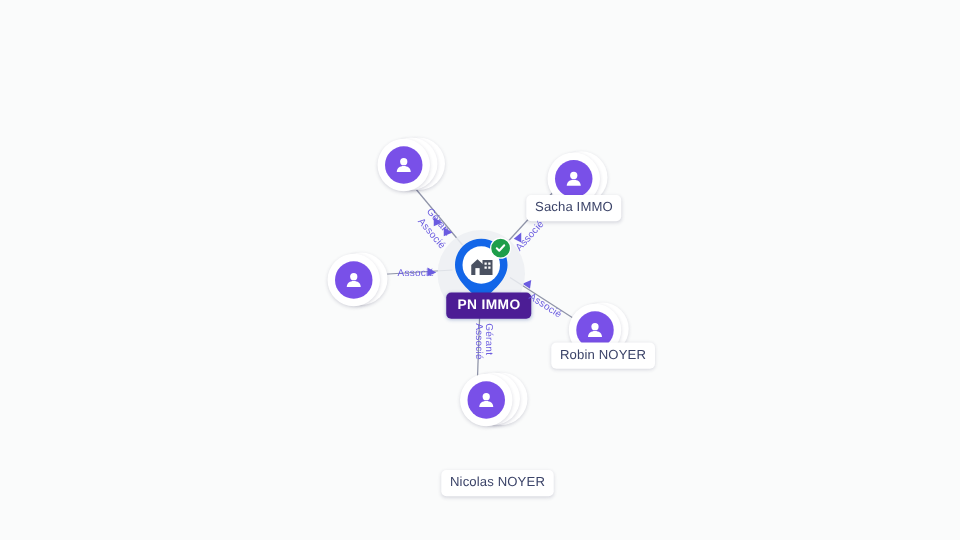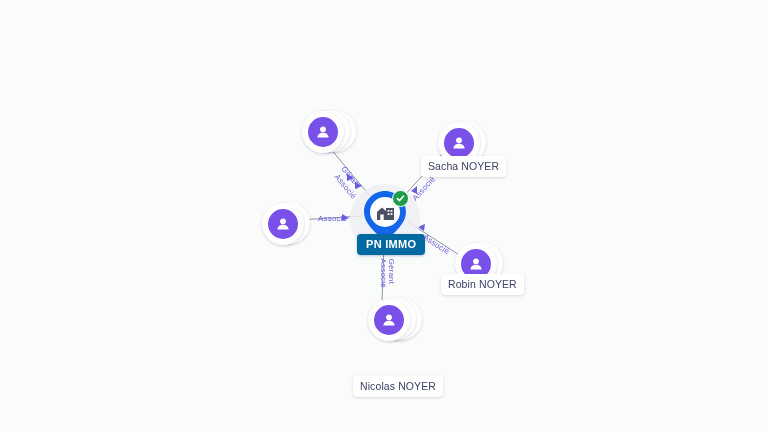--- a/index.html
+++ b/index.html
@@ -110,21 +110,21 @@
     background: #1e9e4a;
     border: 1.5px solid #ffffff;
     display: flex;
     align-items: center;
     justify-content: center;
   }
   #company-label {
     position: absolute;
     left: 357px;
     top: 234px;
-    background: #0369a1;
+    background: #4c1d95;
     color: #ffffff;
     font-size: 11px;
     font-weight: bold;
     line-height: 14px;
     padding: 3px 9px 4px 9px;
     border-radius: 4px;
     letter-spacing: 0.3px;
     box-shadow: 0 1px 3px rgba(20,60,150,0.30);
   }
 
@@ -206,21 +206,21 @@
     <div class="stack-card s2"></div>
     <div class="stack-card s1">
       <div class="avatar-disc">
         <svg width="16" height="16" viewBox="0 0 16 16" xmlns="http://www.w3.org/2000/svg">
           <circle cx="8" cy="5.3" r="2.9" fill="#ffffff"></circle>
           <path d="M2.4 13.6 C2.4 10.3 5 8.7 8 8.7 C11 8.7 13.6 10.3 13.6 13.6 Z" fill="#ffffff"></path>
         </svg>
       </div>
     </div>
   </div>
-  <div class="person-label" style="left:421px; top:156px;">Sacha NOYER</div>
+  <div class="person-label" style="left:421px; top:156px;">Sacha IMMO</div>
 
   <div class="person-node" style="left:262px; top:203px;">
     <div class="stack-card s2"></div>
     <div class="stack-card s1">
       <div class="avatar-disc">
         <svg width="16" height="16" viewBox="0 0 16 16" xmlns="http://www.w3.org/2000/svg">
           <circle cx="8" cy="5.3" r="2.9" fill="#ffffff"></circle>
           <path d="M2.4 13.6 C2.4 10.3 5 8.7 8 8.7 C11 8.7 13.6 10.3 13.6 13.6 Z" fill="#ffffff"></path>
         </svg>
       </div>

